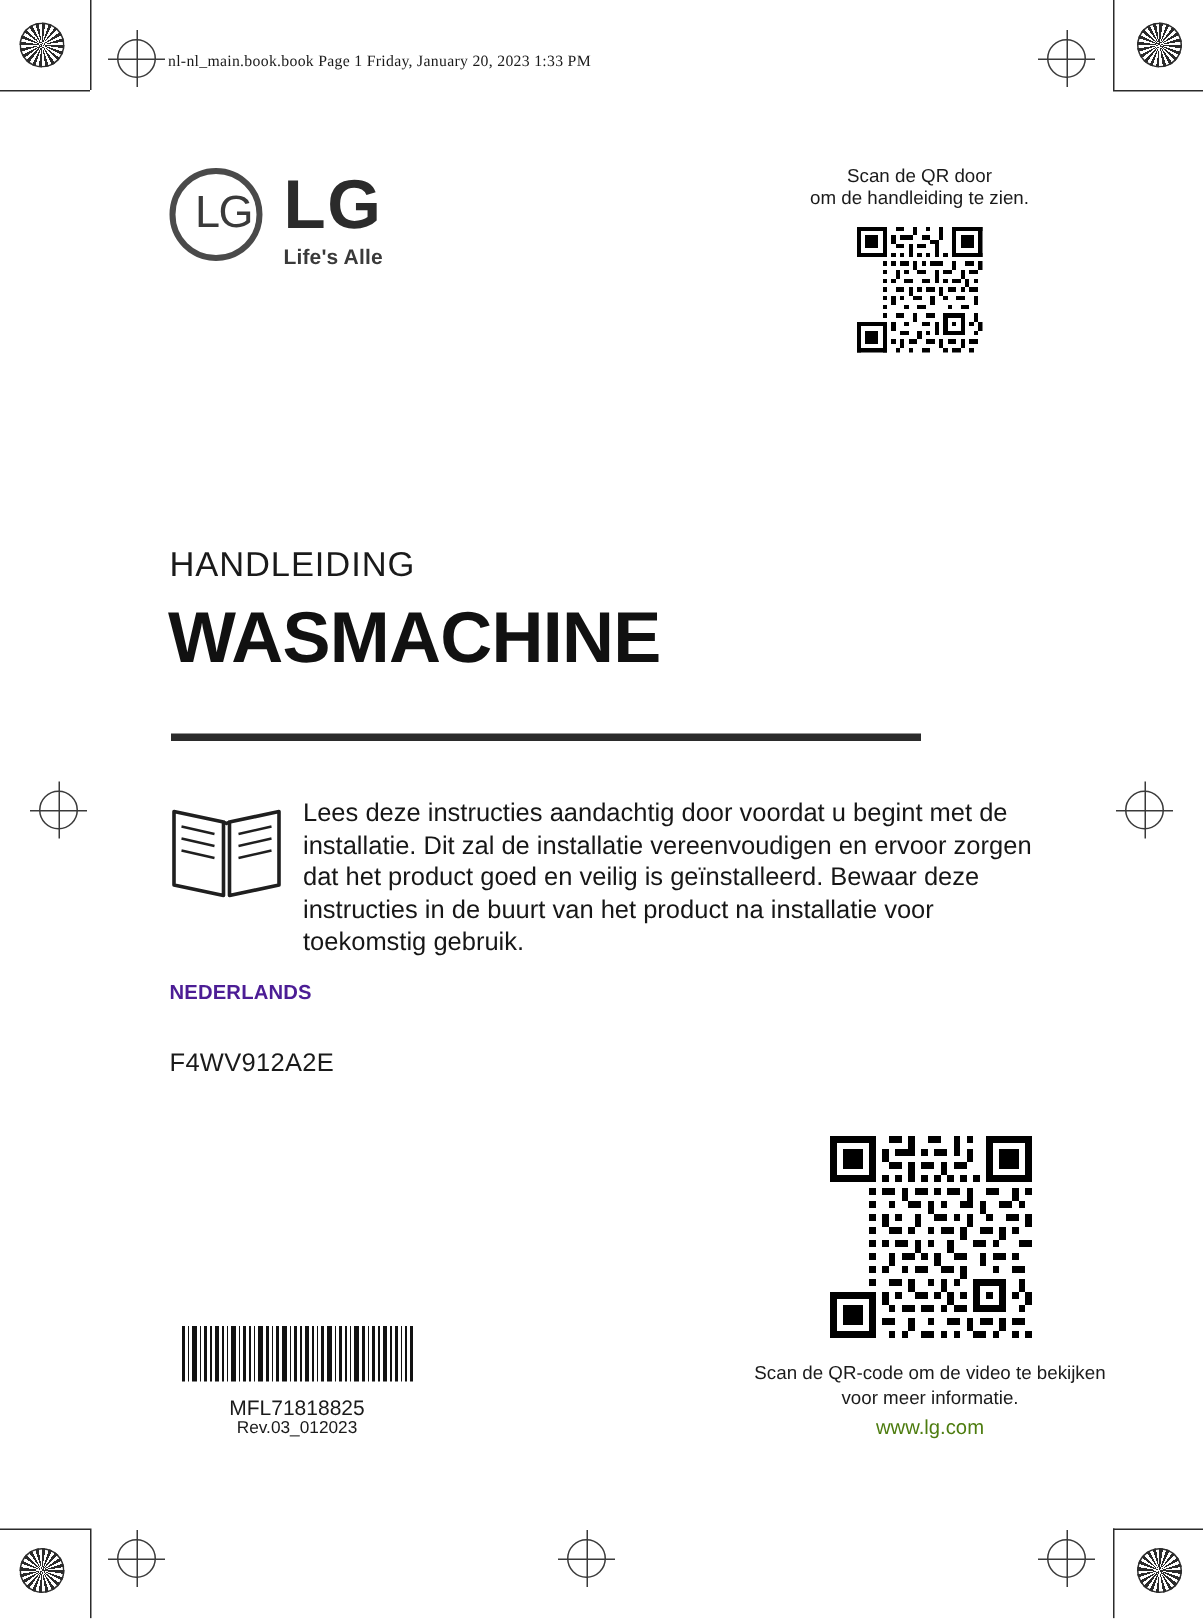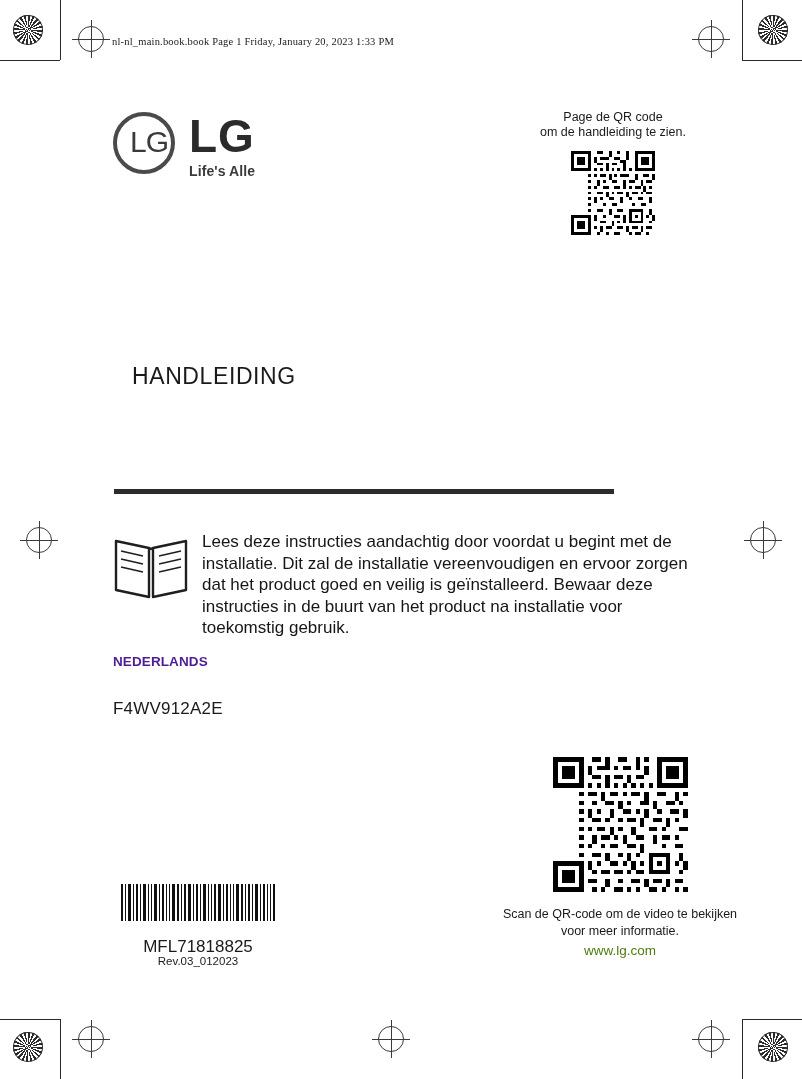--- a/index.html
+++ b/index.html
@@ -173,21 +173,20 @@
 
   
   .title-small {
     position: absolute;
     left: 113px;
     top: 363px;
     font-size: 23px;
     font-weight: 400;
     letter-spacing: 0.6px;
     color: #1a1a1a;
-    margin-left: 19px;
   }
   .title-big {
     position: absolute;
     left: 112px;
     top: 398px;
     font-size: 48px;
     font-weight: 700;
     letter-spacing: -0.5px;
     color: #111111;
   }
@@ -246,22 +245,22 @@
     left: 118px;
     top: 884px;
     width: 160px;
     text-align: center;
   }
   .barcode {
     width: 158px;
     height: 37px;
   }
   .barcode-num {
-    font-size: 17px;
-    margin-top: 15px;
+    font-size: 14px;
+    margin-top: 5px;
     line-height: 14px;
     color: #1a1a1a;
   }
   .barcode-rev {
     font-size: 11.5px;
     line-height: 14px;
     color: #1a1a1a;
   }
   .copyright {
     position: absolute;
@@ -304,21 +303,21 @@
     <div class="logo-circle">
       <span class="lg-text">LG</span>
     </div>
     <div class="logo-word">
       <div class="lg-big">LG</div>
       <div class="lg-tag">Life's Alle</div>
     </div>
   </div>
 
   <div class="qr-top-wrap">
-    <div class="qr-caption-top">Page de QR code</div>
+    <div class="qr-caption-top">Scan de QR door</div>
     <div class="qr-caption-top">om de handleiding te zien.</div>
     <svg class="qr-img qr-top" viewBox="0 0 29 29" shape-rendering="crispEdges">
       <rect width="29" height="29" fill="#fff"></rect>
       <g fill="#000">
 
         <rect x="0" y="0" width="7" height="1"></rect>
           <rect x="0" y="6" width="7" height="1"></rect>
         <rect x="0" y="0" width="1" height="7"></rect>
           <rect x="6" y="0" width="1" height="7"></rect>
         <rect x="2" y="2" width="3" height="3"></rect>
@@ -435,20 +434,21 @@
           <rect x="12" y="28" width="1" height="1"></rect>
         <rect x="15" y="28" width="2" height="1"></rect>
           <rect x="20" y="28" width="1" height="1"></rect>
         <rect x="22" y="28" width="2" height="1"></rect>
           <rect x="26" y="28" width="1" height="1"></rect>
       </g>
     </svg>
   </div>
 
   <div class="title-small">HANDLEIDING</div>
+  <div class="title-big">WASMACHINE</div>
   <div class="rule"></div>
 
   <div class="notice">
     <svg class="book-icon" viewBox="0 0 76 66">
       <g fill="none" stroke="#1f1f1f" stroke-width="2.4" stroke-linejoin="round">
         <path d="M3 6 L36 13 L36 62 L3 55 Z"></path>
         <path d="M73 6 L40 13 L40 62 L73 55 Z"></path>
         <path d="M36 13 L38 14 L40 13"></path>
       </g>
       <g fill="none" stroke="#1f1f1f" stroke-width="1.6">

